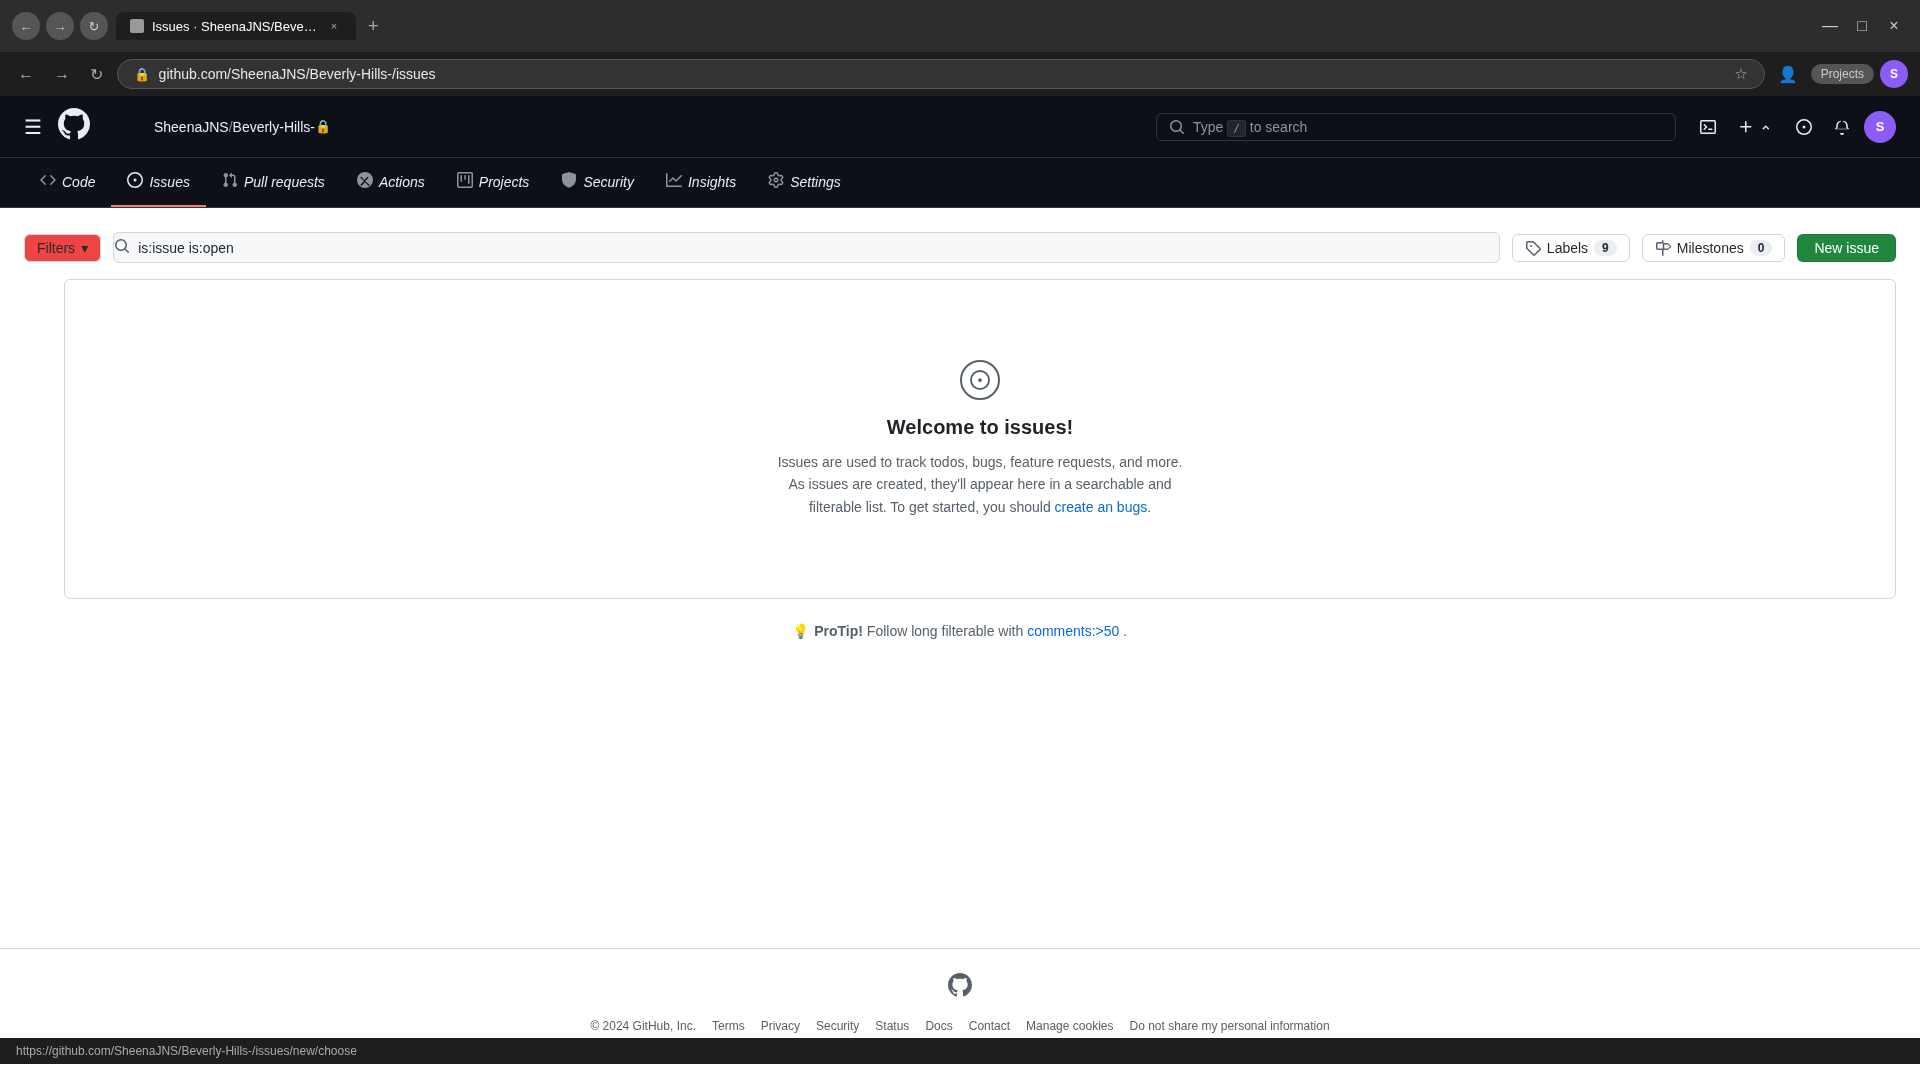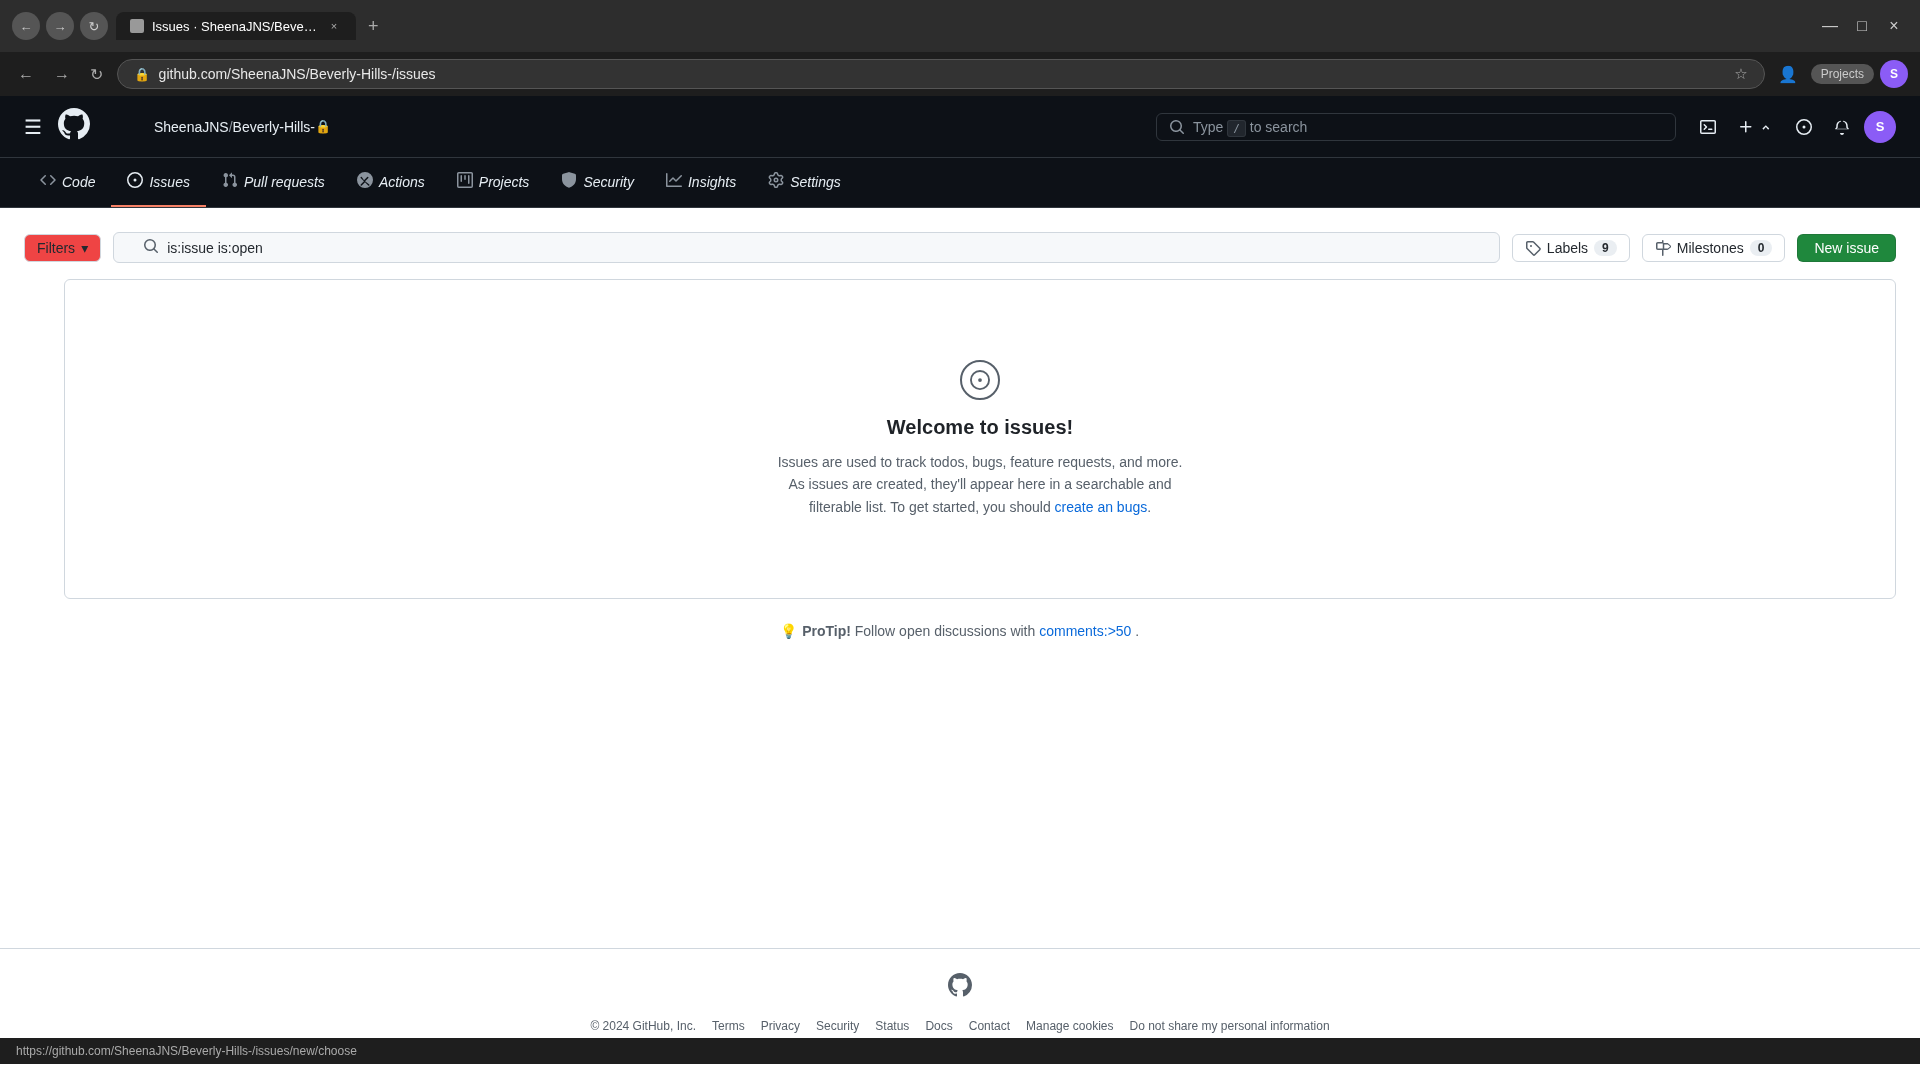--- a/index.html
+++ b/index.html
@@ -329,21 +329,21 @@
       color: #24292f;
       white-space: nowrap;
     }
     .issue-search {
       flex: 1;
       display: flex;
       align-items: center;
       gap: 8px;
       border: 1px solid #d0d7de;
       border-radius: 6px;
-      padding: 5px 29px;
+      padding: 5px 0;
       background: #f6f8fa;
     }
     .issue-search-icon { color: #57606a; font-size: 14px; }
     .issue-search input {
       border: none;
       background: transparent;
       flex: 1;
       font-size: 14px;
       color: #24292f;
       outline: none;
@@ -686,21 +686,21 @@
       <p class="empty-desc">
         <span>Issues are used to track todos, bugs, feature requests, and more. As issues are created, they'll appear here in a searchable and filterable list. To get started, you should</span>
         <a href="#">create an bugs</a><span>.</span>
       </p>
     </div>
   </div>
 
   <div class="protip">
     <span>💡</span>
     <strong>ProTip!</strong>
-    <span> Follow open discussions with </span>
+    <span> Follow long filterable with </span>
     <a href="#">comments:&gt;50</a>
     <span>.</span>
   </div>
 
 </div>
 
 <div class="gh-footer">
   <div class="footer-logo">
     <svg width="24" height="24" viewBox="0 0 16 16" fill="#57606a">
       <path d="M8 0C3.58 0 0 3.58 0 8c0 3.54 2.29 6.53 5.47 7.59.4.07.55-.17.55-.38 0-.19-.01-.82-.01-1.49-2.01.37-2.53-.49-2.69-.94-.09-.23-.48-.94-.82-1.13-.28-.15-.68-.52-.01-.53.63-.01 1.08.58 1.23.82.72 1.21 1.87.87 2.33.66.07-.52.28-.87.51-1.07-1.78-.2-3.64-.89-3.64-3.95 0-.87.31-1.59.82-2.15-.08-.2-.36-1.02.08-2.12 0 0 .67-.21 2.2.82.64-.18 1.32-.27 2-.27.68 0 1.36.09 2 .27 1.53-1.04 2.2-.82 2.2-.82.44 1.1.16 1.92.08 2.12.51.56.82 1.27.82 2.15 0 3.07-1.87 3.75-3.65 3.95.29.25.54.73.54 1.48 0 1.07-.01 1.93-.01 2.2 0 .21.15.46.55.38A8.013 8.013 0 0016 8c0-4.42-3.58-8-8-8z"></path>

